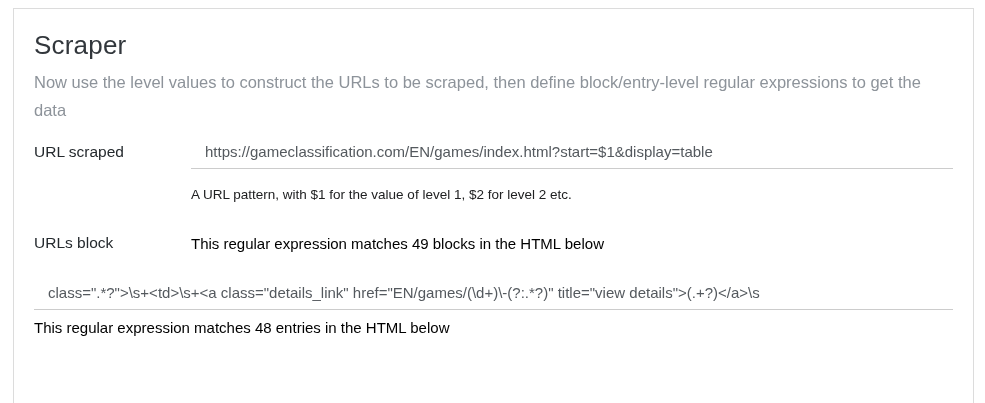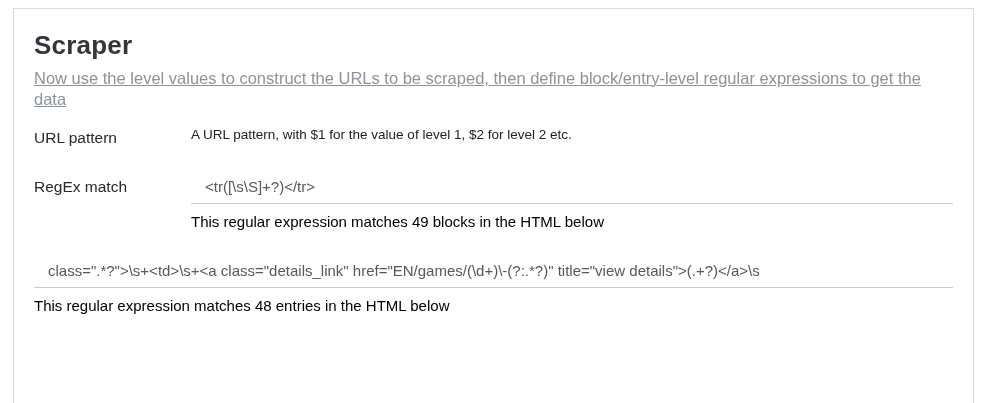--- a/index.html
+++ b/index.html
@@ -18,32 +18,31 @@
     width: 961px;
     height: 620px;
     box-sizing: border-box;
     background: #ffffff;
     border: 1px solid #dcdcdc;
     padding: 20px;
   }
   .page-title {
     margin: 0;
     font-size: 26px;
-    font-weight: 700;
+    font-weight: 400;
     color: #32373c;
     line-height: 32px;
     letter-spacing: 0.2px;
   }
   .page-description {
     margin: 7px 0 0 0;
     max-width: 945px;
     font-size: 16.5px;
-    line-height: 21px;
+    line-height: 28px;
     color: #8d939a;
-    text-decoration: underline;
   }
   .form { margin-top: 11px; }
   .field-row {
     display: flex;
     align-items: flex-start;
     margin-top: 23px;
   }
   .field-row:first-child { margin-top: 0; }
   .field-label {
     flex: none;
@@ -61,21 +60,21 @@
     border-bottom: 1px solid #cccccc;
     background: transparent;
     padding: 7px 14px 7px 14px;
     font-family: "Liberation Sans", sans-serif;
     font-size: 15px;
     line-height: 19px;
     color: #54595e;
     outline: none;
   }
   .field-help {
-    margin-top: 5px;
+    margin-top: 17px;
     font-size: 13.5px;
     line-height: 17px;
     color: #202122;
   }
   .field-note {
     margin-top: 8px;
     font-size: 15px;
     line-height: 19px;
     color: #000000;
   }
@@ -83,30 +82,30 @@
 </head>
 <body>
 
 <div class="card">
   <h1 class="page-title">Scraper</h1>
   <p class="page-description">Now use the level values to construct the URLs to be scraped, then define block/entry-level regular expressions to get the data</p>
 
   <div class="form">
 
     <div class="field-row">
-      <div class="field-label">URL pattern</div>
+      <div class="field-label">URL scraped</div>
       <div class="field-content">
+        <input type="text" class="field-input" value="https://gameclassification.com/EN/games/index.html?start=$1&amp;display=table" style="">
         <div class="field-help">A URL pattern, with $1 for the value of level 1, $2 for level 2 etc.</div>
       </div>
     </div>
 
     <div class="field-row">
-      <div class="field-label">RegEx match</div>
+      <div class="field-label">URLs block</div>
       <div class="field-content">
-        <input type="text" class="field-input" value="&lt;tr([\s\S]+?)&lt;/tr&gt;" style="">
         <div class="field-note">This regular expression matches 49 blocks in the HTML below</div>
       </div>
     </div>
 
     <div class="field-row">
       <div class="field-content">
         <input type="text" class="field-input" value="class=&quot;.*?&quot;&gt;\s+&lt;td&gt;\s+&lt;a class=&quot;details_link&quot; href=&quot;EN/games/(\d+)\-(?:.*?)&quot; title=&quot;view details&quot;&gt;(.+?)&lt;/a&gt;\s" style="">
         <div class="field-note">This regular expression matches 48 entries in the HTML below</div>
       </div>
     </div>

